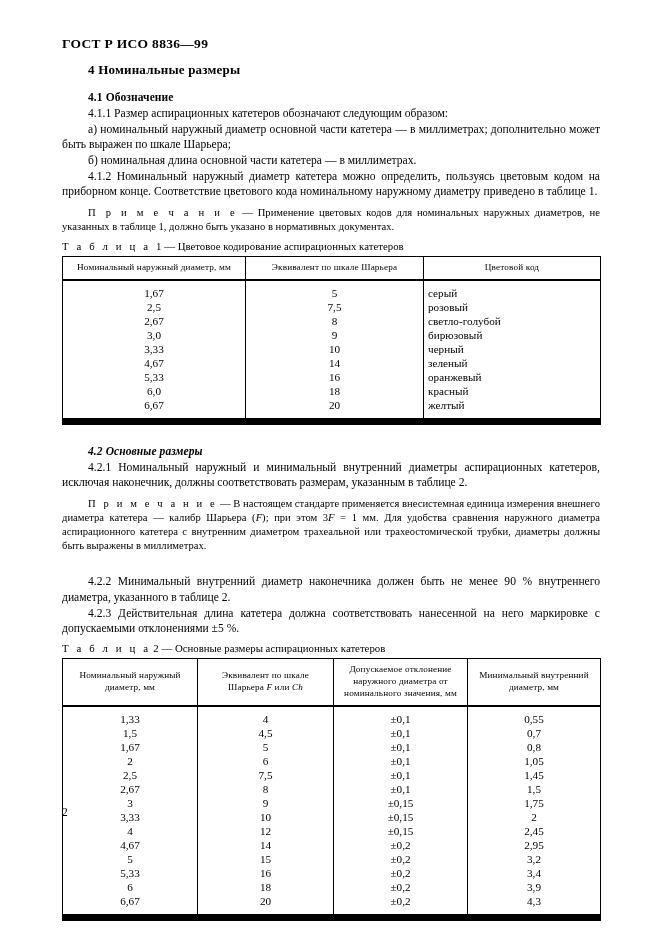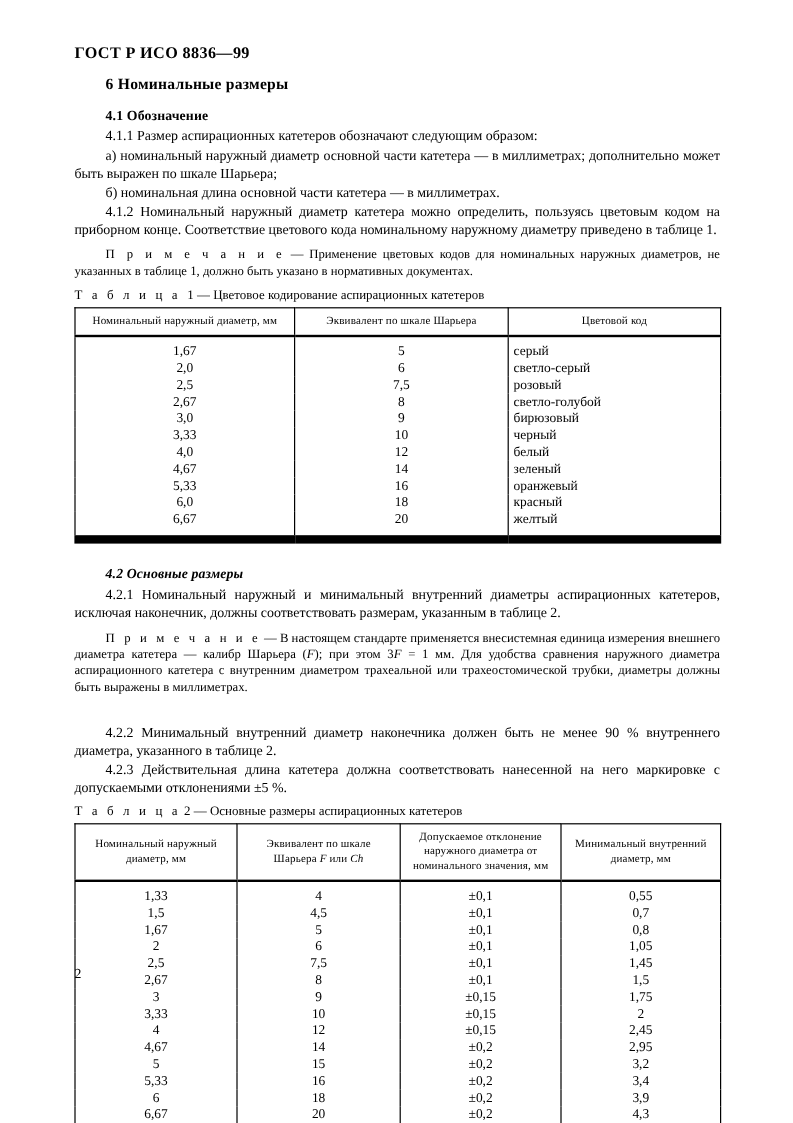--- a/index.html
+++ b/index.html
@@ -136,21 +136,21 @@
 </style>
 </head>
 <body>
 
 <div class="page">
 
   <div class="doc-header">ГОСТ Р ИСО 8836—99</div>
 
   <div class="content">
 
-    <h2 class="clause-title">6  Номинальные размеры</h2>
+    <h2 class="clause-title">4  Номинальные размеры</h2>
 
     <h3 class="subclause-title">4.1  Обозначение</h3>
 
     <p class="para">4.1.1  Размер аспирационных катетеров обозначают следующим образом:</p>
     <p class="para">а)  номинальный наружный диаметр основной части катетера — в миллиметрах; дополнительно может быть выражен по шкале Шарьера;</p>
     <p class="para">б)  номинальная длина основной части катетера — в миллиметрах.</p>
     <p class="para">4.1.2  Номинальный наружный диаметр катетера можно определить, пользуясь цветовым кодом на приборном конце. Соответствие цветового кода номинальному наружному диаметру приведено в таблице 1.</p>
 
     <p class="note"><span class="sp">П р и м е ч а н и е</span><span> — Применение цветовых кодов для номинальных наружных диаметров, не указанных в таблице 1, должно быть указано в нормативных документах.</span></p>
 
@@ -169,48 +169,38 @@
           <th>Цветовой код</th>
         </tr>
       </thead>
       <tbody>
         <tr>
             <td class="c">1,67</td>
             <td class="c">5</td>
             <td class="l">серый</td>
           </tr>
         <tr>
-            <td class="c">2,0</td>
-            <td class="c">6</td>
-            <td class="l">светло-серый</td>
-          </tr>
-        <tr>
             <td class="c">2,5</td>
             <td class="c">7,5</td>
             <td class="l">розовый</td>
           </tr>
         <tr>
             <td class="c">2,67</td>
             <td class="c">8</td>
             <td class="l">светло-голубой</td>
           </tr>
         <tr>
             <td class="c">3,0</td>
             <td class="c">9</td>
             <td class="l">бирюзовый</td>
           </tr>
         <tr>
             <td class="c">3,33</td>
             <td class="c">10</td>
             <td class="l">черный</td>
-          </tr>
-        <tr>
-            <td class="c">4,0</td>
-            <td class="c">12</td>
-            <td class="l">белый</td>
           </tr>
         <tr>
             <td class="c">4,67</td>
             <td class="c">14</td>
             <td class="l">зеленый</td>
           </tr>
         <tr>
             <td class="c">5,33</td>
             <td class="c">16</td>
             <td class="l">оранжевый</td>

